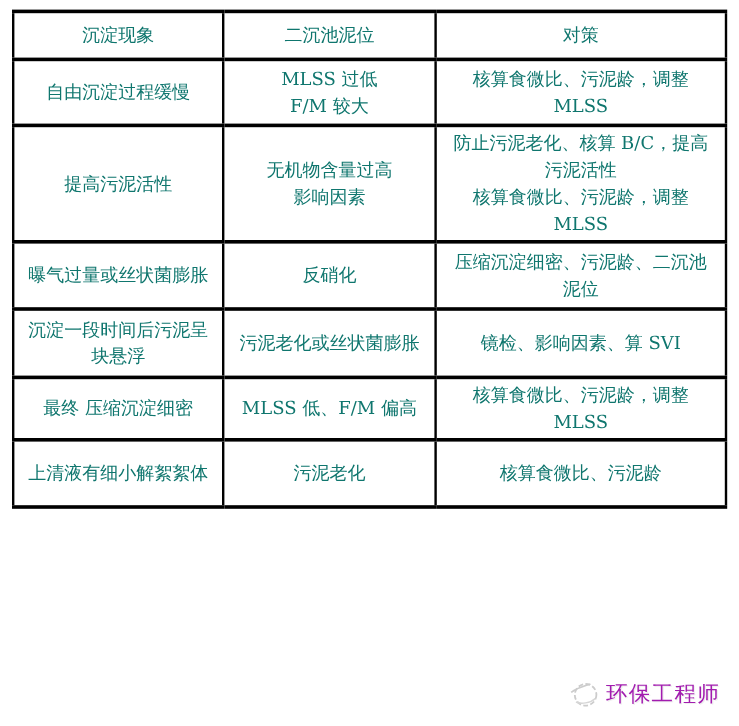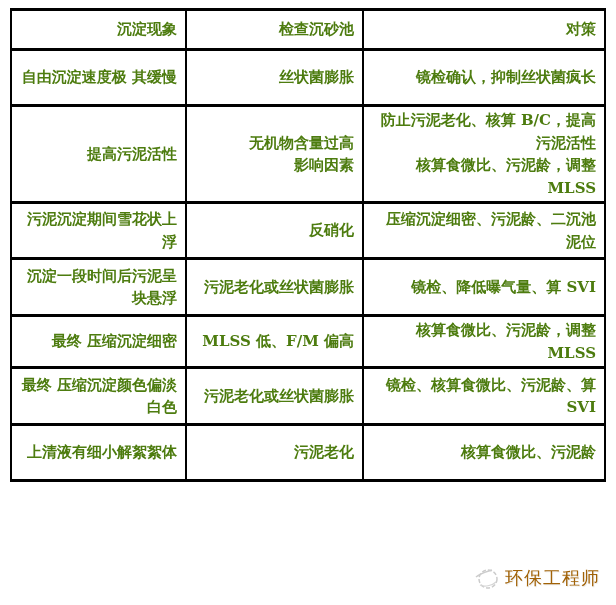--- a/index.html
+++ b/index.html
@@ -25,41 +25,41 @@
   }
   table.sediment-table col.c1 { width: 175px; }
   table.sediment-table col.c2 { width: 177px; }
   table.sediment-table col.c3 { width: 242px; }
   table.sediment-table th,
   table.sediment-table td {
     border-left: 2px solid #000000;
     border-right: 2px solid #000000;
     border-top: 3px solid #000000;
     border-bottom: 3px solid #000000;
-    text-align: right;
+    text-align: center;
     vertical-align: middle;
-    color: #4d7c0f;
+    color: #0f766e;
     font-size: 15px;
     line-height: 1.5;
-    font-weight: bold;
+    font-weight: normal;
     padding: 2px 8px;
     white-space: pre-line;
     overflow: hidden;
   }
   .watermark {
     position: absolute;
     right: 16px;
     bottom: 12px;
     display: flex;
     align-items: center;
     gap: 3px;
     pointer-events: none;
   }
   .watermark .wm-text {
-    color: #a16207;
+    color: #a21caf;
     font-size: 18px;
     letter-spacing: 1px;
     text-shadow: 1px 1px 0 #efefef;
     white-space: nowrap;
   }
   .watermark svg { display: block; }
 </style>
 </head>
 <body>
 
@@ -67,54 +67,50 @@
 
   <table class="sediment-table">
     <colgroup>
       <col class="c1">
         <col class="c2">
         <col class="c3">
     </colgroup>
     <tbody>
       <tr style="height:40px;">
         <th>沉淀现象</th>
-        <th>检查沉砂池</th>
+        <th>二沉池泥位</th>
         <th>对策</th>
       </tr>
-      <tr style="height:56px;">
-        <td>自由沉淀速度极 其缓慢</td>
-        <td>丝状菌膨胀</td>
-        <td>镜检确认，抑制丝状菌疯长</td>
+      <tr style="height:55px;">
+        <td>自由沉淀过程缓慢</td>
+        <td>MLSS 过低
+F/M 较大</td>
+        <td>核算食微比、污泥龄，调整 MLSS</td>
       </tr>
       <tr style="height:77px;">
         <td>提高污泥活性</td>
         <td>无机物含量过高
 影响因素</td>
         <td>防止污泥老化、核算 B/C，提高污泥活性
 核算食微比、污泥龄，调整 MLSS</td>
       </tr>
       <tr style="height:56px;">
-        <td>污泥沉淀期间雪花状上浮</td>
+        <td>曝气过量或丝状菌膨胀</td>
         <td>反硝化</td>
         <td>压缩沉淀细密、污泥龄、二沉池泥位</td>
       </tr>
       <tr style="height:57px;">
         <td>沉淀一段时间后污泥呈块悬浮</td>
         <td>污泥老化或丝状菌膨胀</td>
-        <td>镜检、降低曝气量、算 SVI</td>
+        <td>镜检、影响因素、算 SVI</td>
       </tr>
       <tr style="height:37px;">
         <td>最终 压缩沉淀细密</td>
         <td>MLSS 低、F/M 偏高</td>
         <td>核算食微比、污泥龄，调整 MLSS</td>
-      </tr>
-      <tr style="height:57px;">
-        <td>最终 压缩沉淀颜色偏淡白色</td>
-        <td>污泥老化或丝状菌膨胀</td>
-        <td>镜检、核算食微比、污泥龄、算 SVI</td>
       </tr>
       <tr style="height:56px;">
         <td>上清液有细小解絮絮体</td>
         <td>污泥老化</td>
         <td>核算食微比、污泥龄</td>
       </tr>
     </tbody>
   </table>
 
   <div class="watermark">

